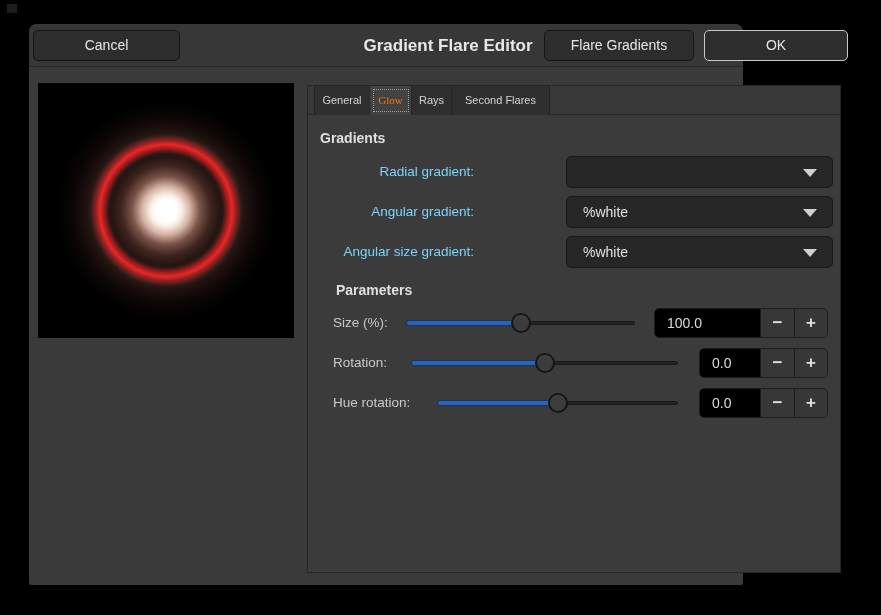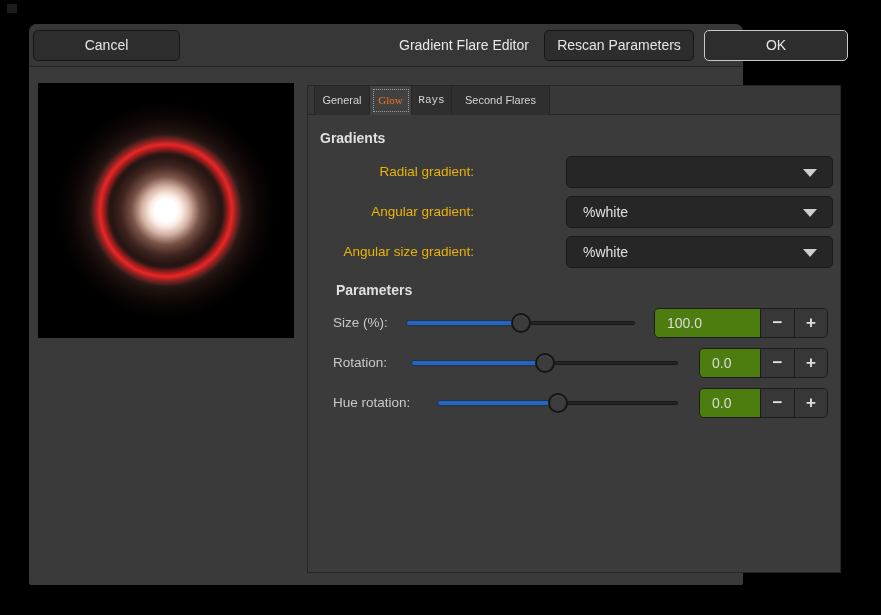--- a/index.html
+++ b/index.html
@@ -15,22 +15,22 @@
   
   .header { position:absolute; left:0; top:0; width:100%; height:43px;
             background:#373737; border-bottom:1px solid #252525; border-radius:8px 8px 0 0; }
   .hbtn { position:absolute; top:6px; height:31px; background:#2d2d2d; border:1px solid #161616;
           border-radius:5px; color:#e6e6e6; font-size:14px; font-family:inherit; cursor:default;
           text-align:center; line-height:29px; }
   .btn-cancel { left:4px;   width:147px; }
   .btn-help   { left:158px; width:146px; }
   .btn-rescan { left:515px; width:150px; }
   .btn-ok     { left:675px; width:144px; border:1px solid #c9c9c9; }
-  .title { position:absolute; left:330px; top:0; width:210px; height:43px; line-height:43px;
-           text-align:center; color:#e8e8e8; font-weight:normal; font-size:14px; }
+  .title { position:absolute; left:314px; top:0; width:210px; height:43px; line-height:43px;
+           text-align:center; color:#e8e8e8; font-weight:bold; font-size:17px; }
 
   
   .preview { position:absolute; left:9px; top:59px; width:256px; height:255px; background:#000; overflow:hidden; }
   .flare { position:absolute; inset:0;
     background:
       radial-gradient(circle at 50% 50%, rgba(0,0,0,0) 57px, rgba(225,28,28,0.75) 63px,
         rgba(242,38,38,0.95) 66px, rgba(225,28,28,0.55) 70px, rgba(0,0,0,0) 76px),
       radial-gradient(circle at 50% 50%, #ffffff 0 11px, rgba(255,241,232,0.98) 16px,
         rgba(243,204,188,0.88) 24px, rgba(196,134,117,0.62) 34px, rgba(126,72,61,0.5) 45px,
         rgba(84,46,40,0.42) 55px, rgba(58,31,28,0.4) 62px, rgba(0,0,0,0) 67px),
@@ -39,27 +39,27 @@
       #000; }
 
   
   .notebook { position:absolute; left:278px; top:61px; width:534px; height:488px;
               background:#3b3b3b; border:1px solid #262626; }
   .tabs { position:absolute; left:0; top:0; width:100%; height:29px;
           border-bottom:1px solid #262626; display:flex; padding-left:6px; background:#383838; }
   .tab { height:29px; line-height:28px; text-align:center; color:#d4d4d4; font-size:11px;
          background:#2f2f2f; border-right:1px solid #262626; cursor:default; }
   .tab:first-child { border-left:1px solid #262626; }
-  .tab-general { width:56px; } .tab-glow { width:42px; } .tab-rays { width:40px;font-family:Liberation Mono, monospace; } .tab-second { width:98px; }
+  .tab-general { width:56px; } .tab-glow { width:42px; } .tab-rays { width:40px; } .tab-second { width:98px; }
   .tab.selected { background:#424242; color:#f97316; outline:1px dotted #9a9a9a; outline-offset:-4px;font-family:Liberation Serif, serif; }
 
   .section-title { position:absolute; left:12px; color:#e0e0e0; font-weight:bold; font-size:14px; line-height:16px; }
   .st-gradients { top:44px; } .st-parameters { top:196px;padding-left:16px; }
 
-  .glabel { position:absolute; left:0; width:166px; text-align:right; color:#eab308;
+  .glabel { position:absolute; left:0; width:166px; text-align:right; color:#7dd3fc;
             font-size:13.5px; line-height:18px; }
   .gl1 { top:77px; } .gl2 { top:117px; } .gl3 { top:157px; }
 
   .dropdown { position:absolute; left:258px; width:267px; height:32px; background:#262626;
               border:1px solid #191919; border-radius:5px; cursor:default; }
   .dd1 { top:70px; } .dd2 { top:110px; } .dd3 { top:150px; }
   .dd-value { position:absolute; left:16px; top:0; height:30px; line-height:30px;
               color:#e0e0e0; font-size:14px; white-space:nowrap; }
   .chevron { position:absolute; right:15px; top:12px; width:0; height:0;
              border-left:7px solid transparent; border-right:7px solid transparent;
@@ -76,40 +76,40 @@
            border:1px solid #181818; border-radius:2px; }
   .fill { position:absolute; left:0; top:7px; height:6px; width:50%; background:#2a63b8;
           border:1px solid #16365e; border-radius:3px; }
   .thumb { position:absolute; left:calc(50% - 10px); top:0; width:20px; height:20px;
            border-radius:50%; background:#3c3c3c; border:2px solid #151515;
            box-shadow:inset 0 1px 0 rgba(255,255,255,0.08); }
 
   .spin { position:absolute; height:30px; display:flex; border:1px solid #1c1c1c;
           border-radius:5px; overflow:hidden; background:#373737; }
   .sp1 { left:346px; top:222px; } .sp2 { left:391px; top:262px; } .sp3 { left:391px; top:302px; }
-  .spin-value { height:28px; line-height:28px; background:#4d7c0f; color:#dcdcdc;
+  .spin-value { height:28px; line-height:28px; background:#000000; color:#dcdcdc;
                 font-size:14px; padding-left:12px; }
   .sp1 .spin-value { width:105px; } .sp2 .spin-value, .sp3 .spin-value { width:60px; }
   .spin-btn { width:34px; height:28px; background:#373737; border:none; border-left:1px solid #1c1c1c;
               color:#e0e0e0; font-size:17px; font-weight:bold; font-family:inherit;
               line-height:26px; text-align:center; cursor:default; }
   .spin-btn.plus { width:33px; }
 </style>
 </head>
 <body>
 
 <div class="stage">
   <div class="win-artifact"></div>
 
   <div class="dialog">
 
     <div class="header">
       <button class="hbtn btn-cancel">Cancel</button>
       <div class="title">Gradient Flare Editor</div>
-      <button class="hbtn btn-rescan">Rescan Parameters</button>
+      <button class="hbtn btn-rescan">Flare Gradients</button>
       <button class="hbtn btn-ok">OK</button>
     </div>
 
     <div class="preview">
       <div class="flare"></div>
     </div>
 
     <div class="notebook">
 
       <div class="tabs">

